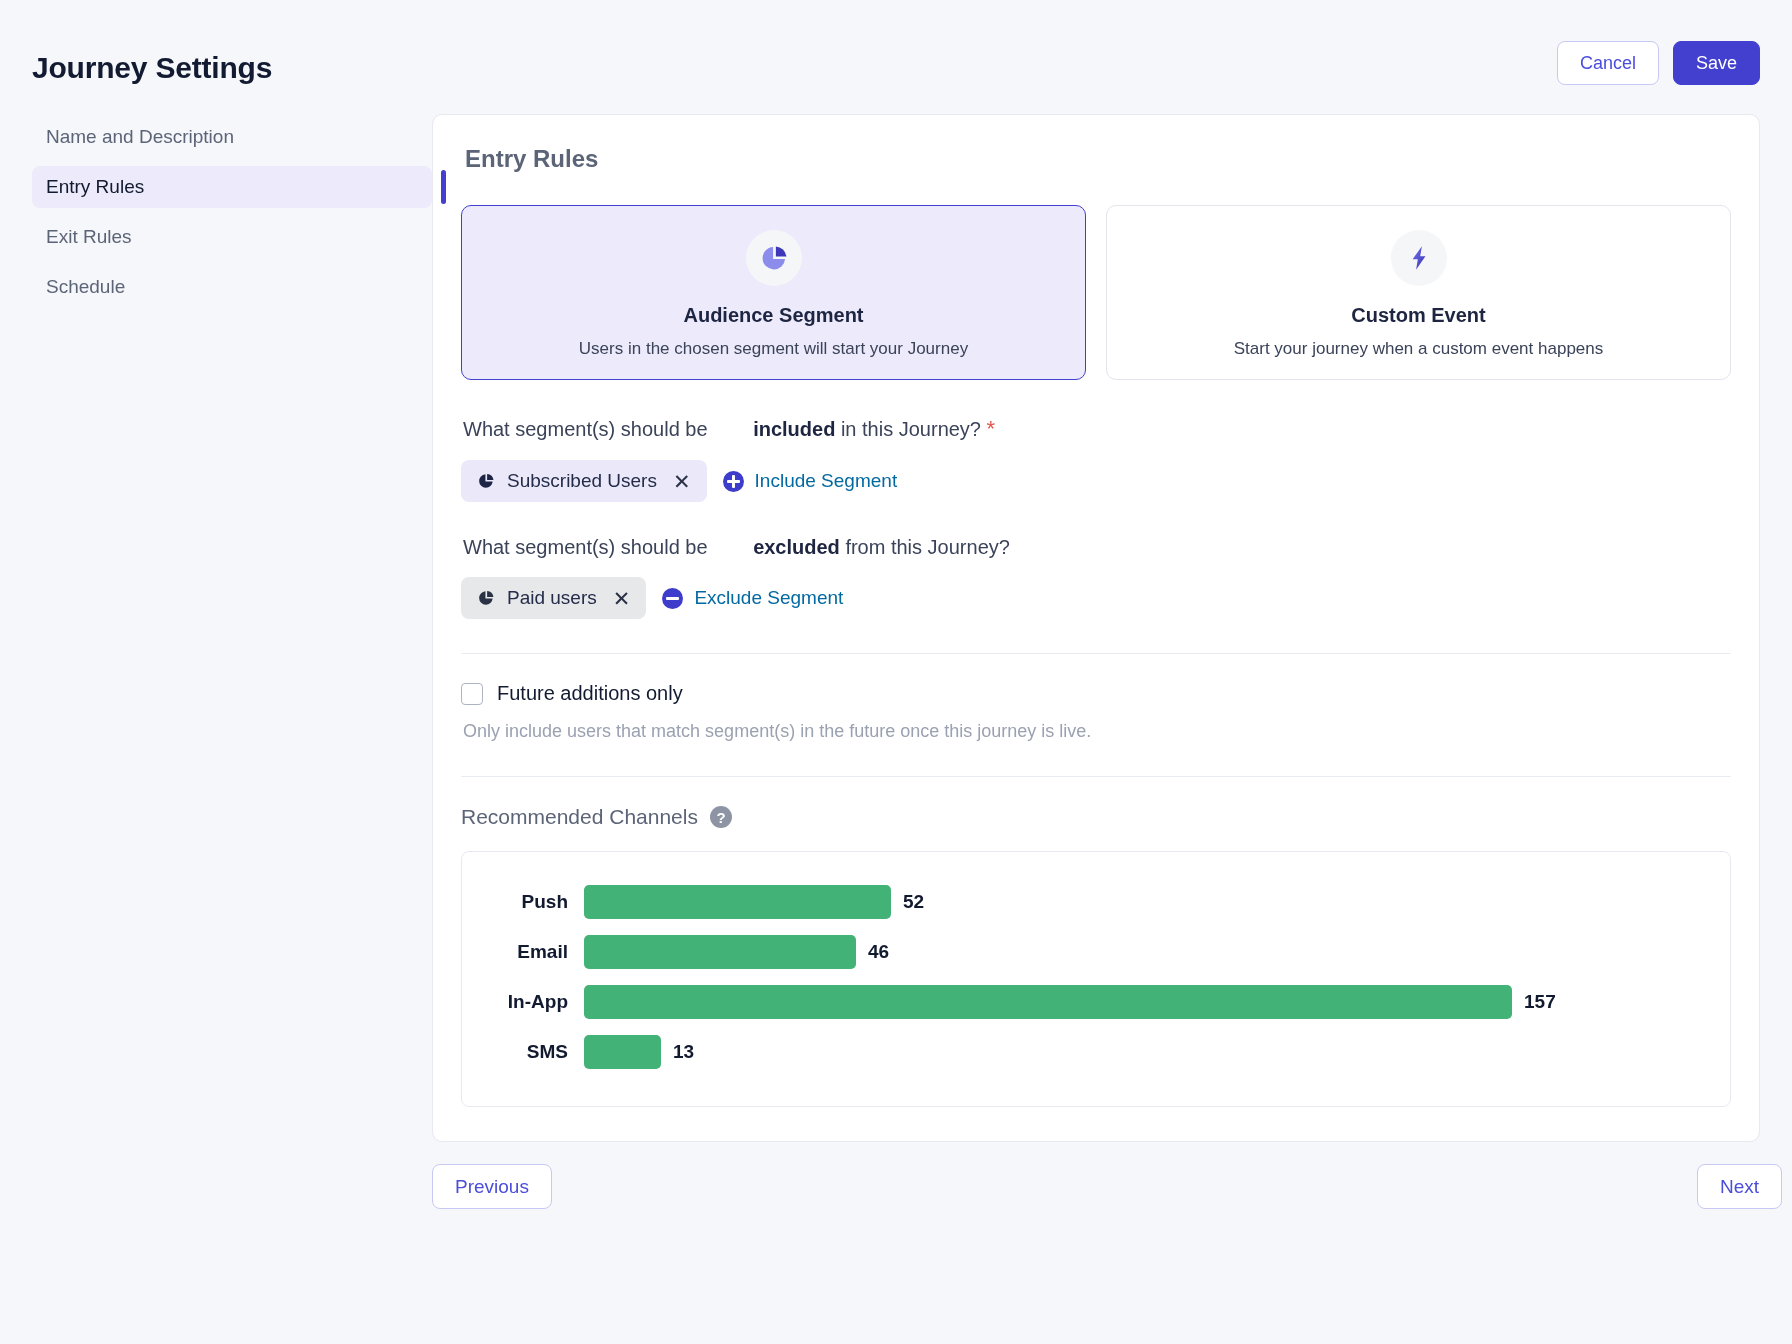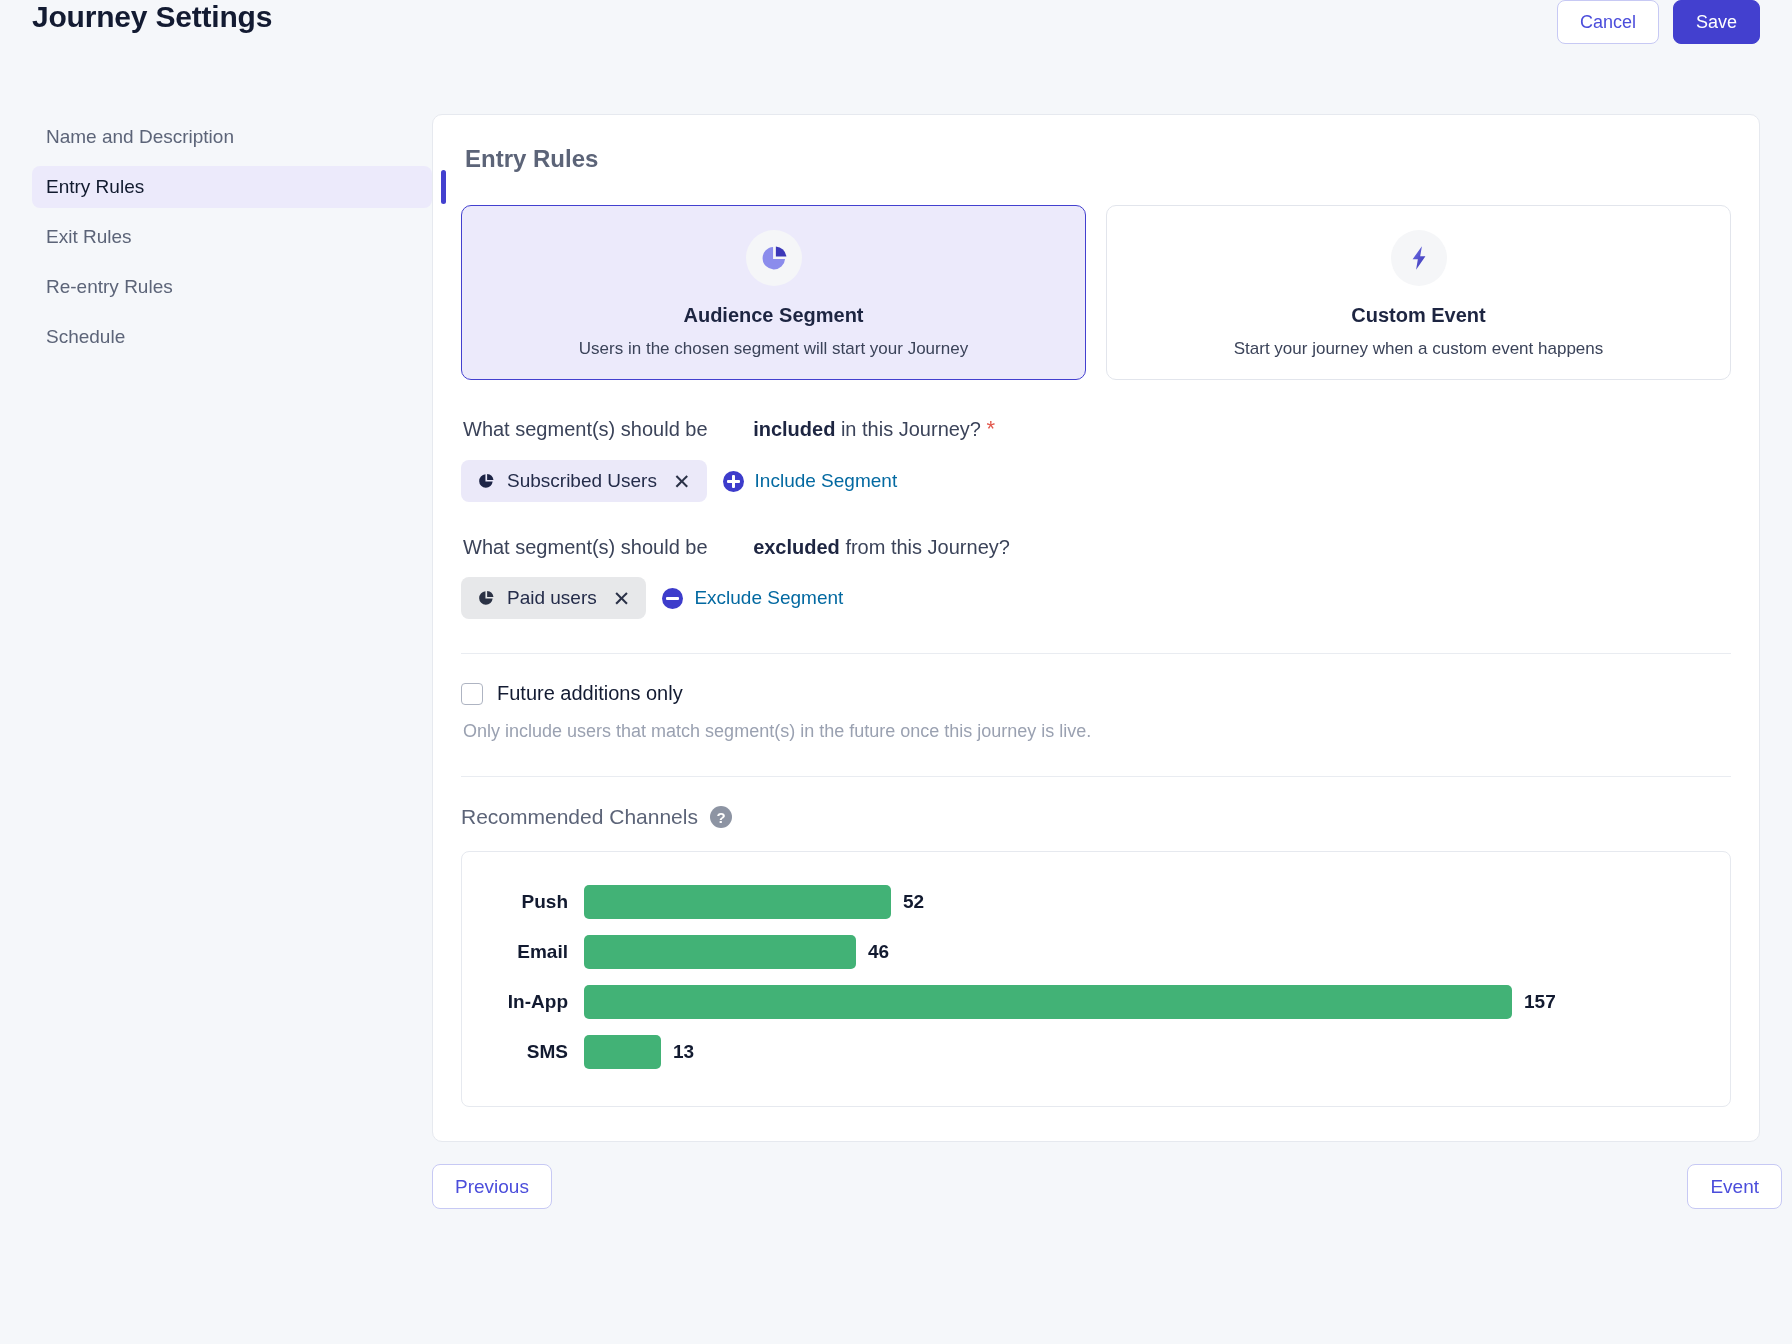--- a/index.html
+++ b/index.html
@@ -12,22 +12,22 @@
     background: #f5f7fa;
     font-family: "Liberation Sans", sans-serif;
     overflow: hidden;
   }
 
   
   .topbar {
     position: relative;
     height: 96px;
     display: flex;
-    align-items: flex-start;
-    padding: 0 32px;
+    align-items: flex-end;
+    padding: 11px 32px;
   }
   .page-title {
     font-size: 30px;
     font-weight: bold;
     color: #131b32;
     letter-spacing: -0.2px;
   }
   .topbar-actions {
     margin-left: auto;
     display: flex;
@@ -331,23 +331,20 @@
   <nav class="sidebar">
     <div class="side-item">
       <span>Name and Description</span>
     </div>
     <div class="side-item active">
       <span>Entry Rules</span>
       <span class="side-bar-indicator"></span>
     </div>
     <div class="side-item">
       <span>Exit Rules</span>
-    </div>
-    <div class="side-item">
-      <span>Re-entry Rules</span>
     </div>
     <div class="side-item">
       <span>Schedule</span>
     </div>
   </nav>
 
   <main class="main">
     <section class="panel">
 
       <h2 class="panel-title">Entry Rules</h2>
@@ -464,17 +461,17 @@
             <div class="bar-fill" style="width: 77px; background: rgb(66, 178, 118);"></div>
             <div class="bar-value">13</div>
           </div>
         </div>
       </div>
     </section>
 
     <div class="footer">
       <button class="btn btn-outline">Previous</button>
       <div class="footer-right">
-        <button class="btn btn-outline">Event</button>
+        <button class="btn btn-outline">Next</button>
       </div>
     </div>
   </main>
 </div>
 
 </body></html>

